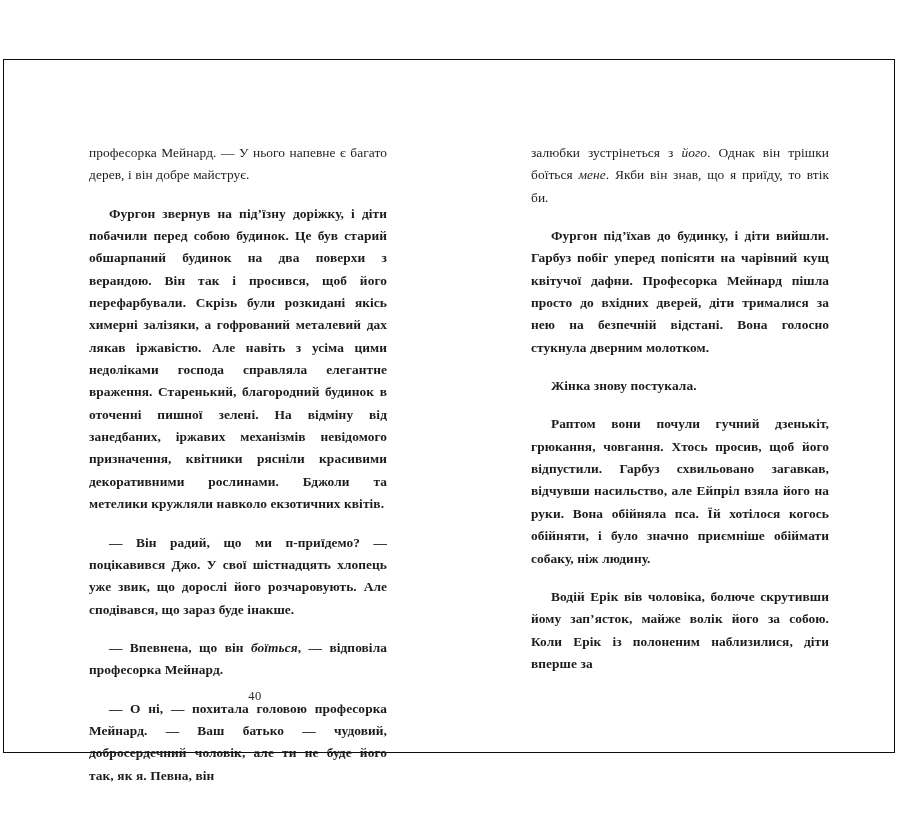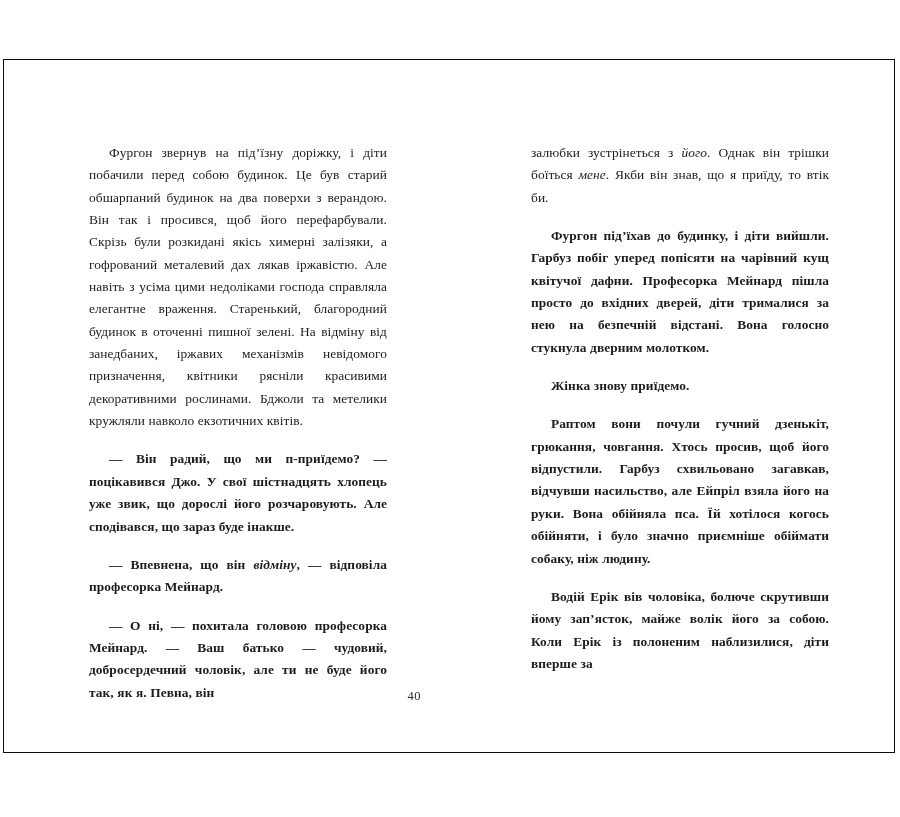--- a/index.html
+++ b/index.html
@@ -63,41 +63,42 @@
   .page-number {
     position: absolute;
     bottom: 48px;
     left: 0;
     right: 0;
     text-align: center;
     font-size: 12.5px;
     color: #2a2a2a;
     letter-spacing: 0.04em;
   }
-  .page-left .page-number  { left: 85px; right: 28px; text-align: right; }
+  .page-left .page-number  { left: 85px; right: 28px; }
   .page-right .page-number { left: 82px; right: 30px; }
 </style>
 </head>
 <body>
 
 <div id="book-spread">
 
   <div class="page page-left">
     <div class="text-column" id="left-col">
+        <p class="para no-indent"><span>професорка Мейнард. — У нього напевне є багато дерев, і він добре майструє.</span></p>
         <p class="para indent"><span>Фургон звернув на під’їзну доріжку, і діти побачили перед собою будинок. Це був старий обшарпаний будинок на два поверхи з верандою. Він так і просився, щоб його перефарбували. Скрізь були розкидані якісь химерні залізяки, а гофрований металевий дах лякав іржавістю. Але навіть з усіма цими недоліками господа справляла елегантне враження. Старенький, благородний будинок в оточенні пишної зелені. На відміну від занедбаних, іржавих механізмів невідомого призначення, квітники рясніли красивими декоративними рослинами. Бджоли та метелики кружляли навколо екзотичних квітів.</span></p>
         <p class="para indent"><span>— Він радий, що ми п-приїдемо? — поцікавився Джо. У свої шістнадцять хлопець уже звик, що дорослі його розчаровують. Але сподівався, що зараз буде інакше.</span></p>
-        <p class="para indent"><span>— Впевнена, що він </span><span class="it">відміну</span><span>, — відповіла професорка Мейнард.</span></p>
+        <p class="para indent"><span>— Впевнена, що він </span><span class="it">боїться</span><span>, — відповіла професорка Мейнард.</span></p>
         <p class="para indent"><span>— О ні, — похитала головою професорка Мейнард. — Ваш батько — чудовий, добросердечний чоловік, але ти не буде його так, як я. Певна, він</span></p>
       </div>
     <div class="page-number">40</div>
   </div>
 
   <div class="page page-right">
     <div class="text-column" id="right-col">
         <p class="para no-indent"><span>залюбки зустрінеться з </span><span class="it">його</span><span>. Однак він трішки боїться </span><span class="it">мене</span><span>. Якби він знав, що я приїду, то втік би.</span></p>
         <p class="para indent"><span>Фургон під’їхав до будинку, і діти вийшли. Гарбуз побіг уперед попісяти на чарівний кущ квітучої дафни. Професорка Мейнард пішла просто до вхідних дверей, діти трималися за нею на безпечній відстані. Вона голосно стукнула дверним молотком.</span></p>
-        <p class="para indent"><span>Жінка знову приїдемо.</span></p>
+        <p class="para indent"><span>Жінка знову постукала.</span></p>
         <p class="para indent"><span>Раптом вони почули гучний дзенькіт, грюкання, човгання. Хтось просив, щоб його відпустили. Гарбуз схвильовано загавкав, відчувши насильство, але Ейпріл взяла його на руки. Вона обійняла пса. Їй хотілося когось обійняти, і було значно приємніше обіймати собаку, ніж людину.</span></p>
         <p class="para indent"><span>Водій Ерік вів чоловіка, болюче скрутивши йому зап’ясток, майже волік його за собою. Коли Ерік із полоненим наблизилися, діти вперше за</span></p>
       </div>
   </div>
 
 </div>
 
 </body></html>

